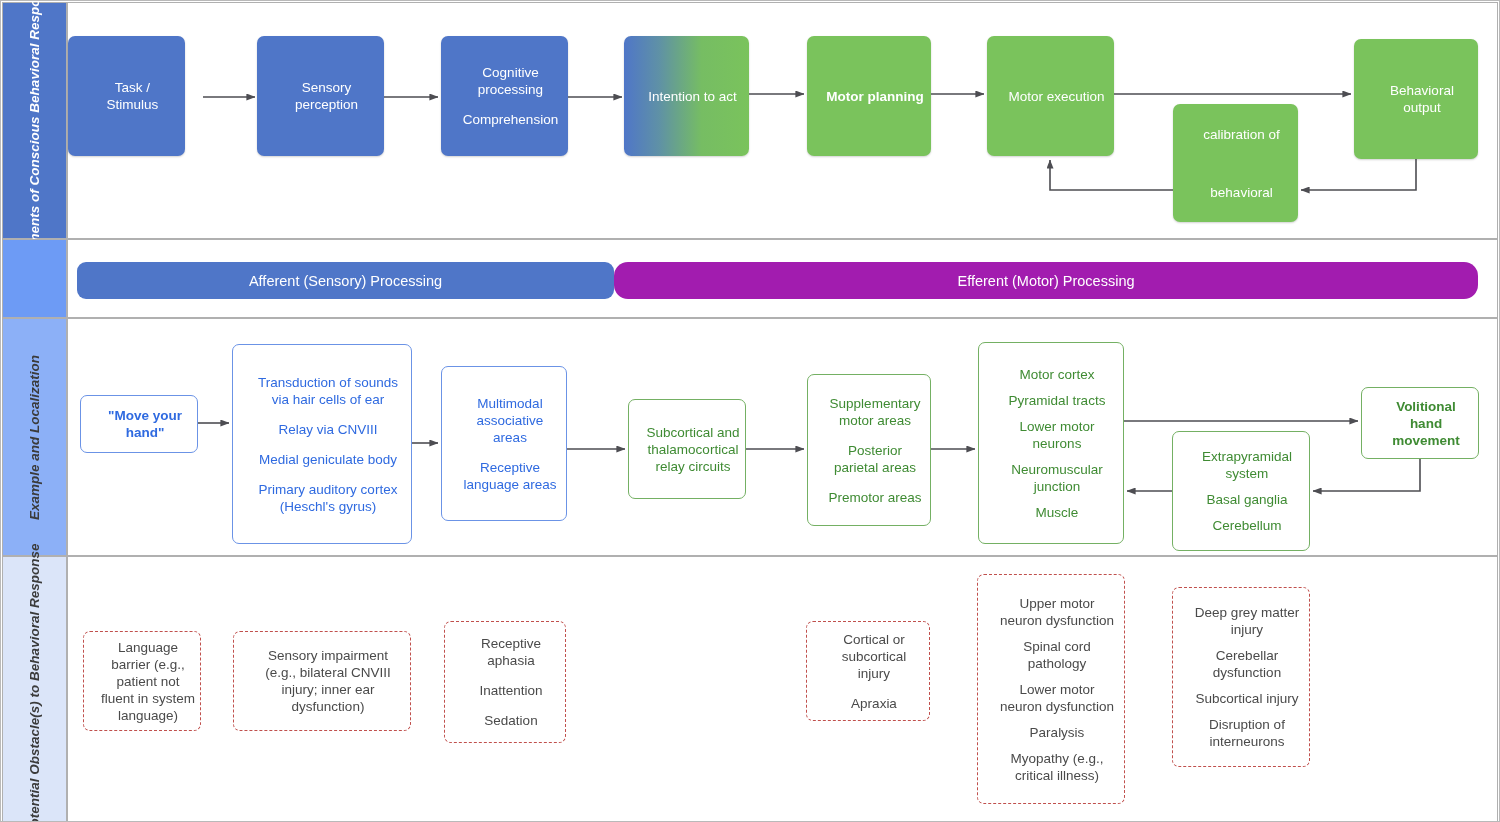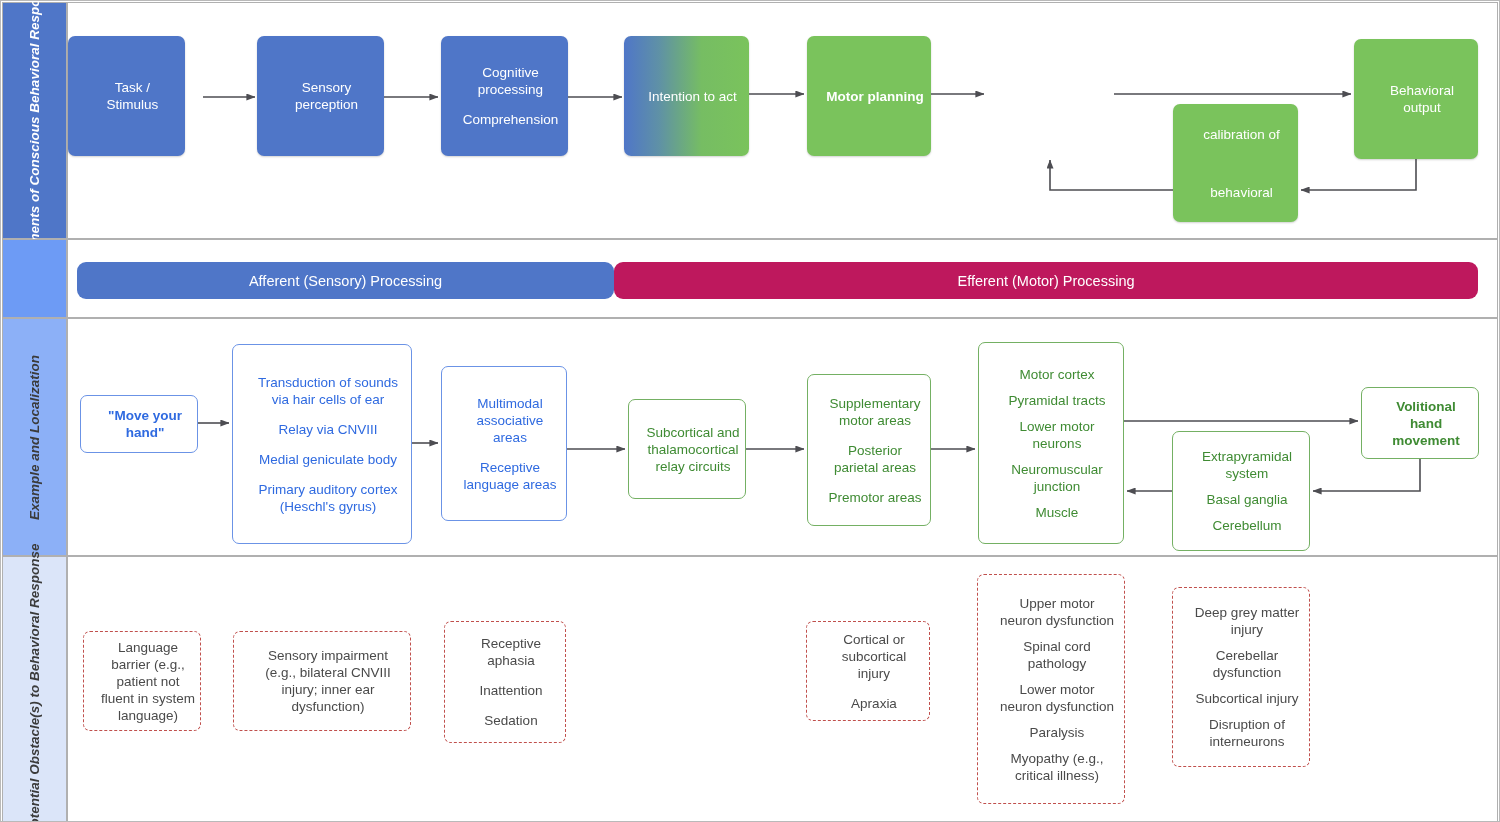--- a/index.html
+++ b/index.html
@@ -53,21 +53,21 @@
   .node.b{font-weight:bold;}
   .gap{height:13px;}
   .gap-s{height:9px;}
   
   .pill{
     position:absolute;box-sizing:border-box;border-radius:9px;
     color:#fff;display:flex;align-items:center;justify-content:center;
     font-size:14.5px;
   }
   .pill.blue{background:#4f76c8;}
-  .pill.green{background:#be185d;}
+  .pill.green{background:#a21caf;border-radius:14px;}
   
   svg.conn{position:absolute;left:0;top:0;width:1500px;height:822px;pointer-events:none;}
 </style>
 </head>
 <body>
 
 <div id="canvas">
 
   <div class="lane" style="top:1px;height:237px;width:1498px;">
     <div class="lane-head" style="background:#4f76c8;color:#ffffff;">
@@ -97,20 +97,23 @@
   </div>
 
   <div class="node filled grad" style="left:623px;top:35px;width:125px;height:120px;">
     <span class="ln">Intention to act</span>
   </div>
 
   <div class="node filled green" style="left:806px;top:35px;width:124px;height:120px;font-weight:bold;">
     <span class="ln">Motor planning</span>
   </div>
 
+  <div class="node filled green" style="left:986px;top:35px;width:127px;height:120px;">
+    <span class="ln">Motor execution</span>
+  </div>
 
   <div class="node filled green" style="left:1172px;top:103px;width:125px;height:118px;gap:41px;">
     <span class="ln">Monitoring and</span>
     <span class="ln">calibration of</span>
     <span class="ln">behavioral</span>
     <span class="ln">output</span>
   </div>
 
   <div class="node filled green" style="left:1353px;top:38px;width:124px;height:120px;">
     <span class="ln">Behavioral</span>

